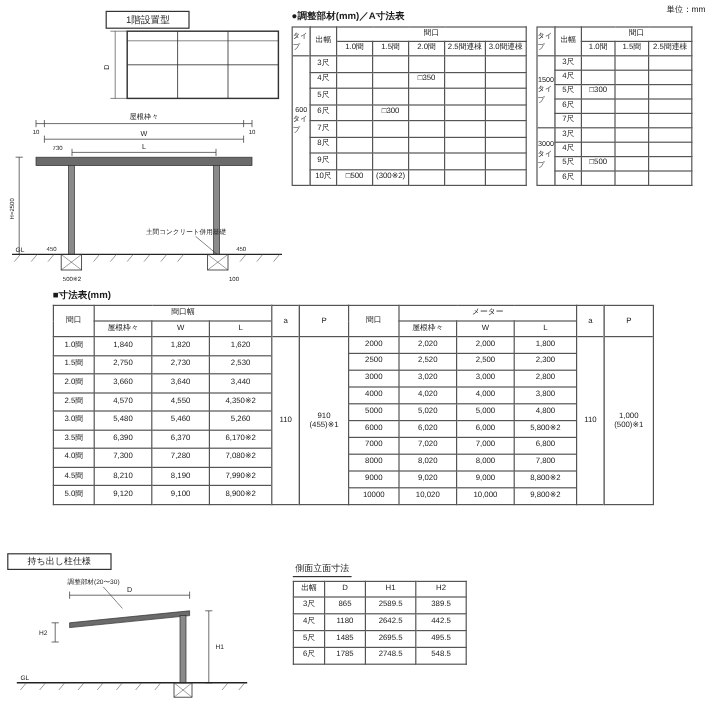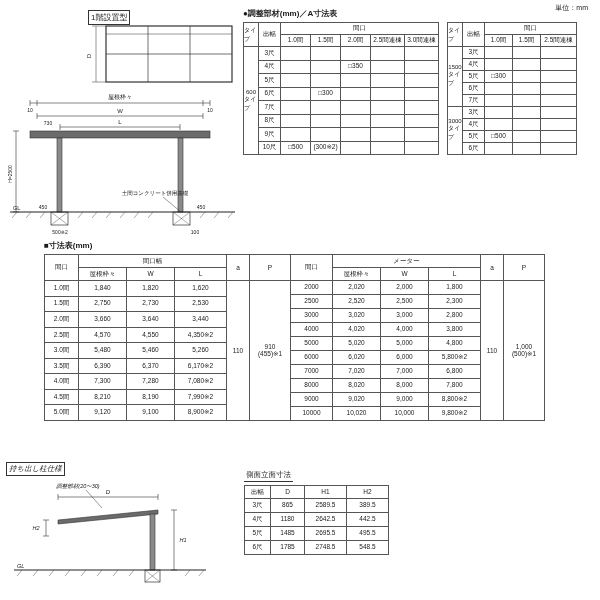--- a/index.html
+++ b/index.html
@@ -1,20 +1,20 @@
 <!DOCTYPE html>
 <html><head>
 <meta charset="utf-8">
 <style>
   html,body{margin:0;padding:0;background:#e8e8e4;}
   .page{position:relative;width:600px;height:600px;background:#ffffff;margin:0 auto;
         font-family:"Liberation Sans","DejaVu Sans",sans-serif;color:#1a1a1a;overflow:hidden;
         border-right:1px solid #cfcfcf;}
   .abs{position:absolute;}
-  .label-box{display:inline-block;border:1px solid #333;padding:1px 2px;font-size:8px;background:#fff;}
+  .label-box{display:inline-block;border:1px solid #333;padding:1px 16px;font-size:8px;background:#fff;}
   .unit{font-size:7px;}
   .sec-title{font-size:8px;font-weight:bold;}
   .small-title{font-size:7.5px;border-bottom:1px solid #333;display:inline-block;padding:0 2px 1px 2px;}
 
   table{border-collapse:collapse;table-layout:fixed;background:#fff;}
   th,td{border:1px solid #555;font-weight:normal;font-size:6.5px;line-height:1.05;
         text-align:center;padding:0;overflow:hidden;white-space:nowrap;}
   .fdn th,.fdn td{height:11px;}
   .dim th{height:12px;}
   .dim td{height:13px;}
@@ -530,21 +530,21 @@
 
     <div class="notes">
 
     <div class="note-line"></div>
         <div class="note-line"></div>
         <div class="note-line"></div>
         <div class="note-line"></div>
       </div>
   </div>
 
-  <div class="abs" style="top:457px;left:6px;width:215px;font-style:italic;">
+  <div class="abs" style="top:457px;left:6px;width:215px;">
     <span class="label-box" style="font-size:7.5px;">持ち出し柱仕様</span>
 
     <svg width="210" height="112" viewBox="0 0 210 112" style="margin-top:4px;">
       <text x="72" y="8" font-size="5.5" text-anchor="middle">調整部材(20〜30)</text>
       <line x1="80" y1="10" x2="96" y2="28" stroke="#333" stroke-width="0.5"></line>
       <line x1="52" y1="17" x2="152" y2="17" stroke="#333" stroke-width="0.6"></line>
       <line x1="52" y1="14" x2="52" y2="20" stroke="#333" stroke-width="0.6"></line>
       <line x1="152" y1="14" x2="152" y2="20" stroke="#333" stroke-width="0.6"></line>
       <text x="102" y="14" font-size="6" text-anchor="middle">D</text>
       <polygon points="52,40 152,30 152,34 52,44" fill="#6b6b6b" stroke="#333" stroke-width="0.6"></polygon>

